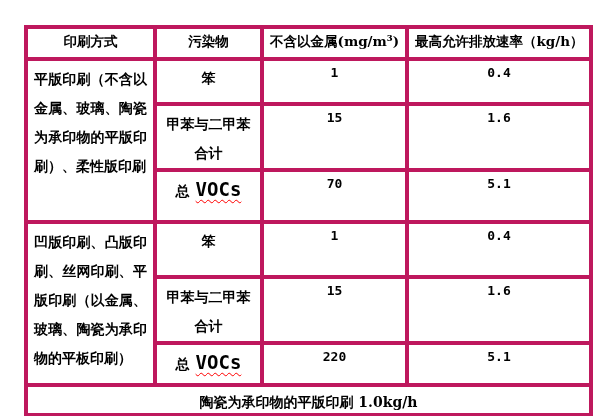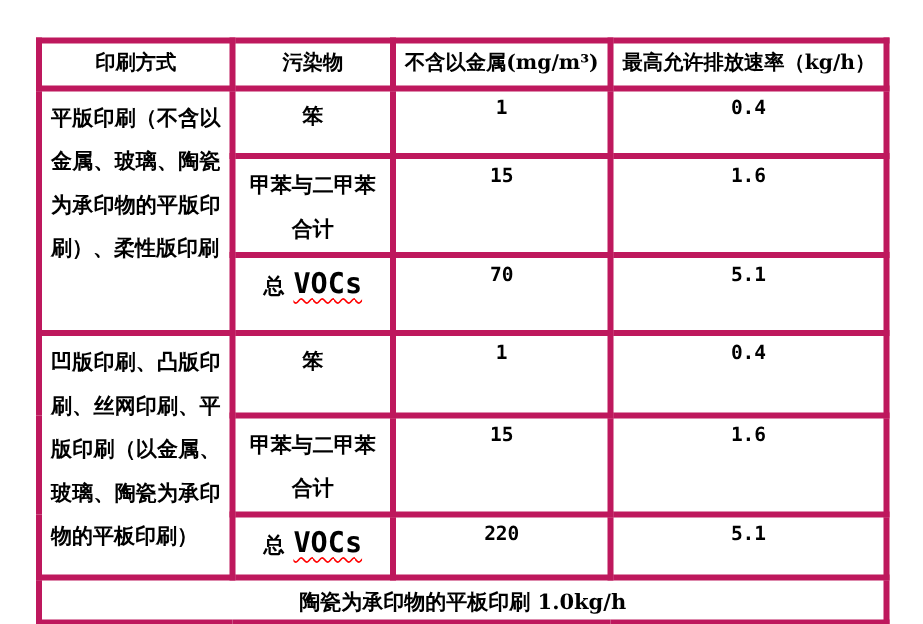--- a/index.html
+++ b/index.html
@@ -131,17 +131,17 @@
         <td class="val">15</td>
         <td class="val">1.6</td>
       </tr>
       <tr class="r6">
         <td class="pollutant-center"><span>总</span><span class="vocs">VOCs</span></td>
         <td class="val">220</td>
         <td class="val">5.1</td>
       </tr>
 
       <tr style="height:28px">
-        <td class="footnote" colspan="4">陶瓷为承印物的平板印刷 1.0kg/h</td>
+        <td class="footnote" colspan="4">陶瓷为承印物的平版印刷 1.0kg/h</td>
       </tr>
     </tbody>
   </table>
 </div>
 
 </body></html>

